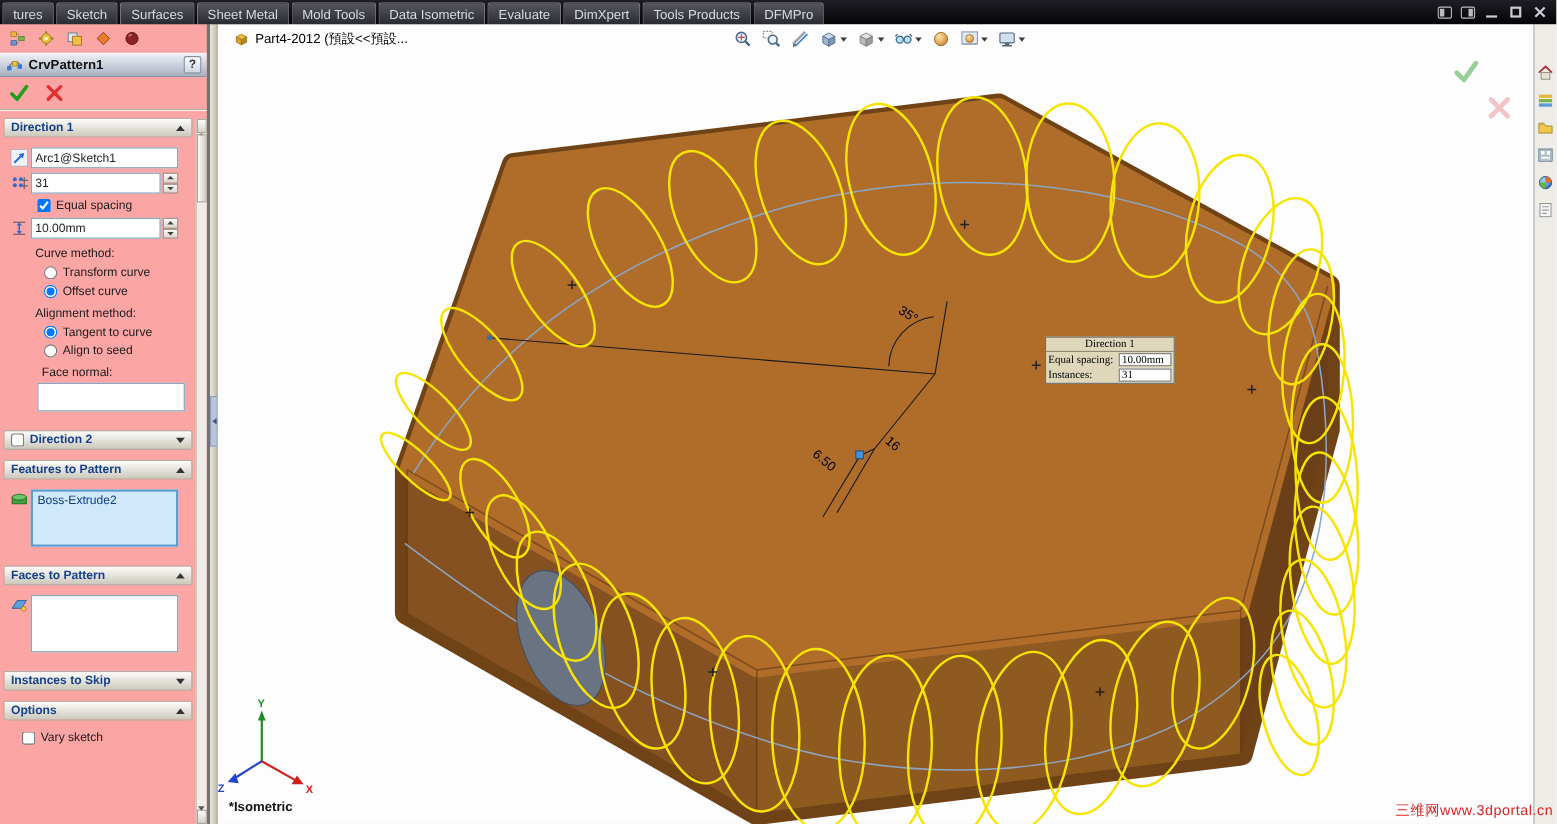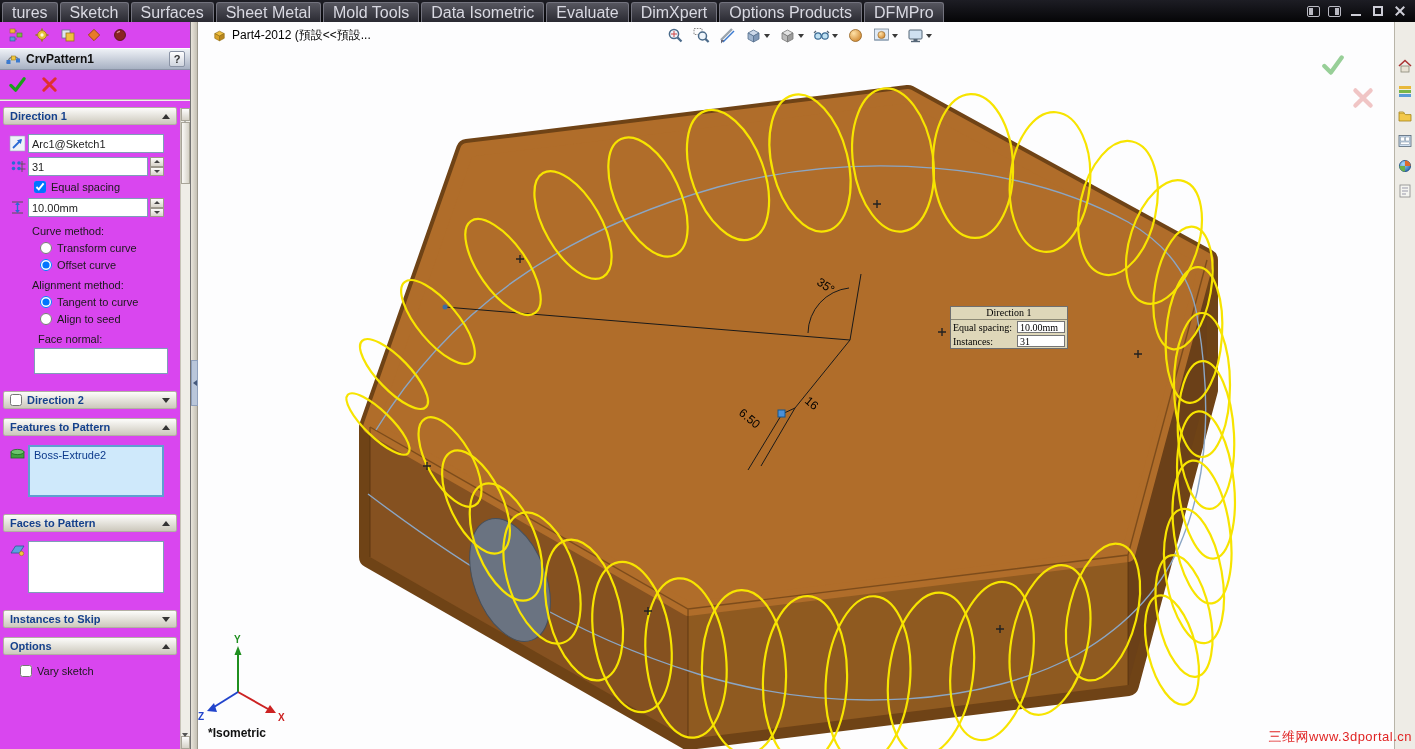--- a/index.html
+++ b/index.html
@@ -2,33 +2,33 @@
 <html><head>
 <meta charset="utf-8">
 <style>
 *{box-sizing:border-box;margin:0;padding:0}
 html,body{width:1415px;height:749px}
 body{font-family:"Liberation Sans",sans-serif;overflow:hidden;background:#fff;position:relative}
 #app{position:absolute;inset:0;width:1415px;height:749px;background:#d8d4ca}
 
 
 .menubar{position:absolute;left:0;top:0;width:100%;height:22px;background:linear-gradient(#1d1d24,#050507);display:flex;align-items:flex-end;z-index:40}
-.menu-tab{height:20px;display:flex;align-items:center;padding:0 9px;margin:1px 0 0 2px;font-size:16px;color:#d9d9e2;background:linear-gradient(#56565f,#2a2a32);border:1px solid #73737e;border-bottom:none;border-radius:3px 3px 0 0;white-space:nowrap;cursor:default}
+.menu-tab{height:20px;display:flex;align-items:center;padding:0 9px;margin:1px 0 0 2px;font-size:12px;color:#d9d9e2;background:linear-gradient(#56565f,#2a2a32);border:1px solid #73737e;border-bottom:none;border-radius:3px 3px 0 0;white-space:nowrap;cursor:default}
 .win-controls{margin-left:auto;display:flex;align-items:center;gap:8px;padding-right:8px;height:22px}
 .wc{width:14px;height:14px;position:relative;display:block;cursor:default}
 .wc-pane{width:13px;height:11px;border:1px solid #b9b9c2;border-radius:2px;position:relative}
 .wc-pane i{position:absolute;top:1px;bottom:1px;width:4px;background:#b9b9c2}
 .wc-pane.pl i{left:1px}.wc-pane.pr i{right:1px}
 .wc .bar{position:absolute;left:2px;right:2px;bottom:2px;height:2px;background:#cdcdd6}
 .wc .box{position:absolute;inset:2px;border:2px solid #cdcdd6}
 .wc .x1,.wc .x2{position:absolute;left:1px;right:1px;top:6px;height:2px;background:#cdcdd6}
 .wc .x1{transform:rotate(45deg)}.wc .x2{transform:rotate(-45deg)}
 
 
-.pm-area{position:absolute;left:0;top:22px;width:191px;bottom:0;background:#d946ef;border-right:1px solid #737373;overflow:hidden;font-size:11px;color:#1a1a1a}
+.pm-area{position:absolute;left:0;top:22px;width:191px;bottom:0;background:#fca5a5;border-right:3px solid #737373;overflow:hidden;font-size:11px;color:#1a1a1a}
 .pm-tabs{height:26px;display:flex;align-items:center;gap:10px;padding:0 8px}
 .pm-tabs svg{width:16px;height:16px;display:block}
 .pm-header{height:22px;display:flex;align-items:center;gap:5px;padding:0 5px;background:linear-gradient(#eef1f6,#a8b1c3);border-top:1px solid #fff;border-bottom:1px solid #8a93a5;font-weight:bold;font-size:12px;color:#101010}
 .pm-header svg{width:16px;height:16px}
 .pm-help{margin-left:auto;width:16px;height:16px;font-size:11px;font-weight:bold;background:linear-gradient(#ffffff,#cfd4de);border:1px solid #8a93a5;border-radius:2px;color:#333;line-height:13px;text-align:center;cursor:default}
 .pm-actions{display:flex;gap:12px;padding:4px 8px 5px;border-bottom:1px solid #b5b1a5;box-shadow:0 1px 0 #f2f0ea}
 .pm-actions .abtn{width:20px;height:20px;background:transparent;border:none;cursor:default}
 .pm-actions svg{width:19px;height:19px;display:block}
 .pm-content{position:absolute;left:0;right:10px;top:76px;bottom:0;overflow:hidden}
 .sec-hdr{height:18px;background:linear-gradient(#fdfdfb,#ccc8bc);border:1px solid #b3afa3;border-radius:2px;display:flex;align-items:center;gap:5px;padding:0 6px;margin:9px 3px 0 3px;color:#15418c;font-weight:bold;font-size:11px;cursor:default}
@@ -102,21 +102,21 @@
 
   <div class="menubar">
     <div class="menu-tab">tures</div>
     <div class="menu-tab">Sketch</div>
     <div class="menu-tab">Surfaces</div>
     <div class="menu-tab">Sheet Metal</div>
     <div class="menu-tab">Mold Tools</div>
     <div class="menu-tab">Data Isometric</div>
     <div class="menu-tab">Evaluate</div>
     <div class="menu-tab">DimXpert</div>
-    <div class="menu-tab">Options Products</div>
+    <div class="menu-tab">Tools Products</div>
     <div class="menu-tab">DFMPro</div>
     <div class="win-controls">
       <span class="wc-pane pl">
           <i></i>
         </span>
       <span class="wc-pane pr">
           <i></i>
         </span>
       <span class="wc">
           <i class="bar"></i>

